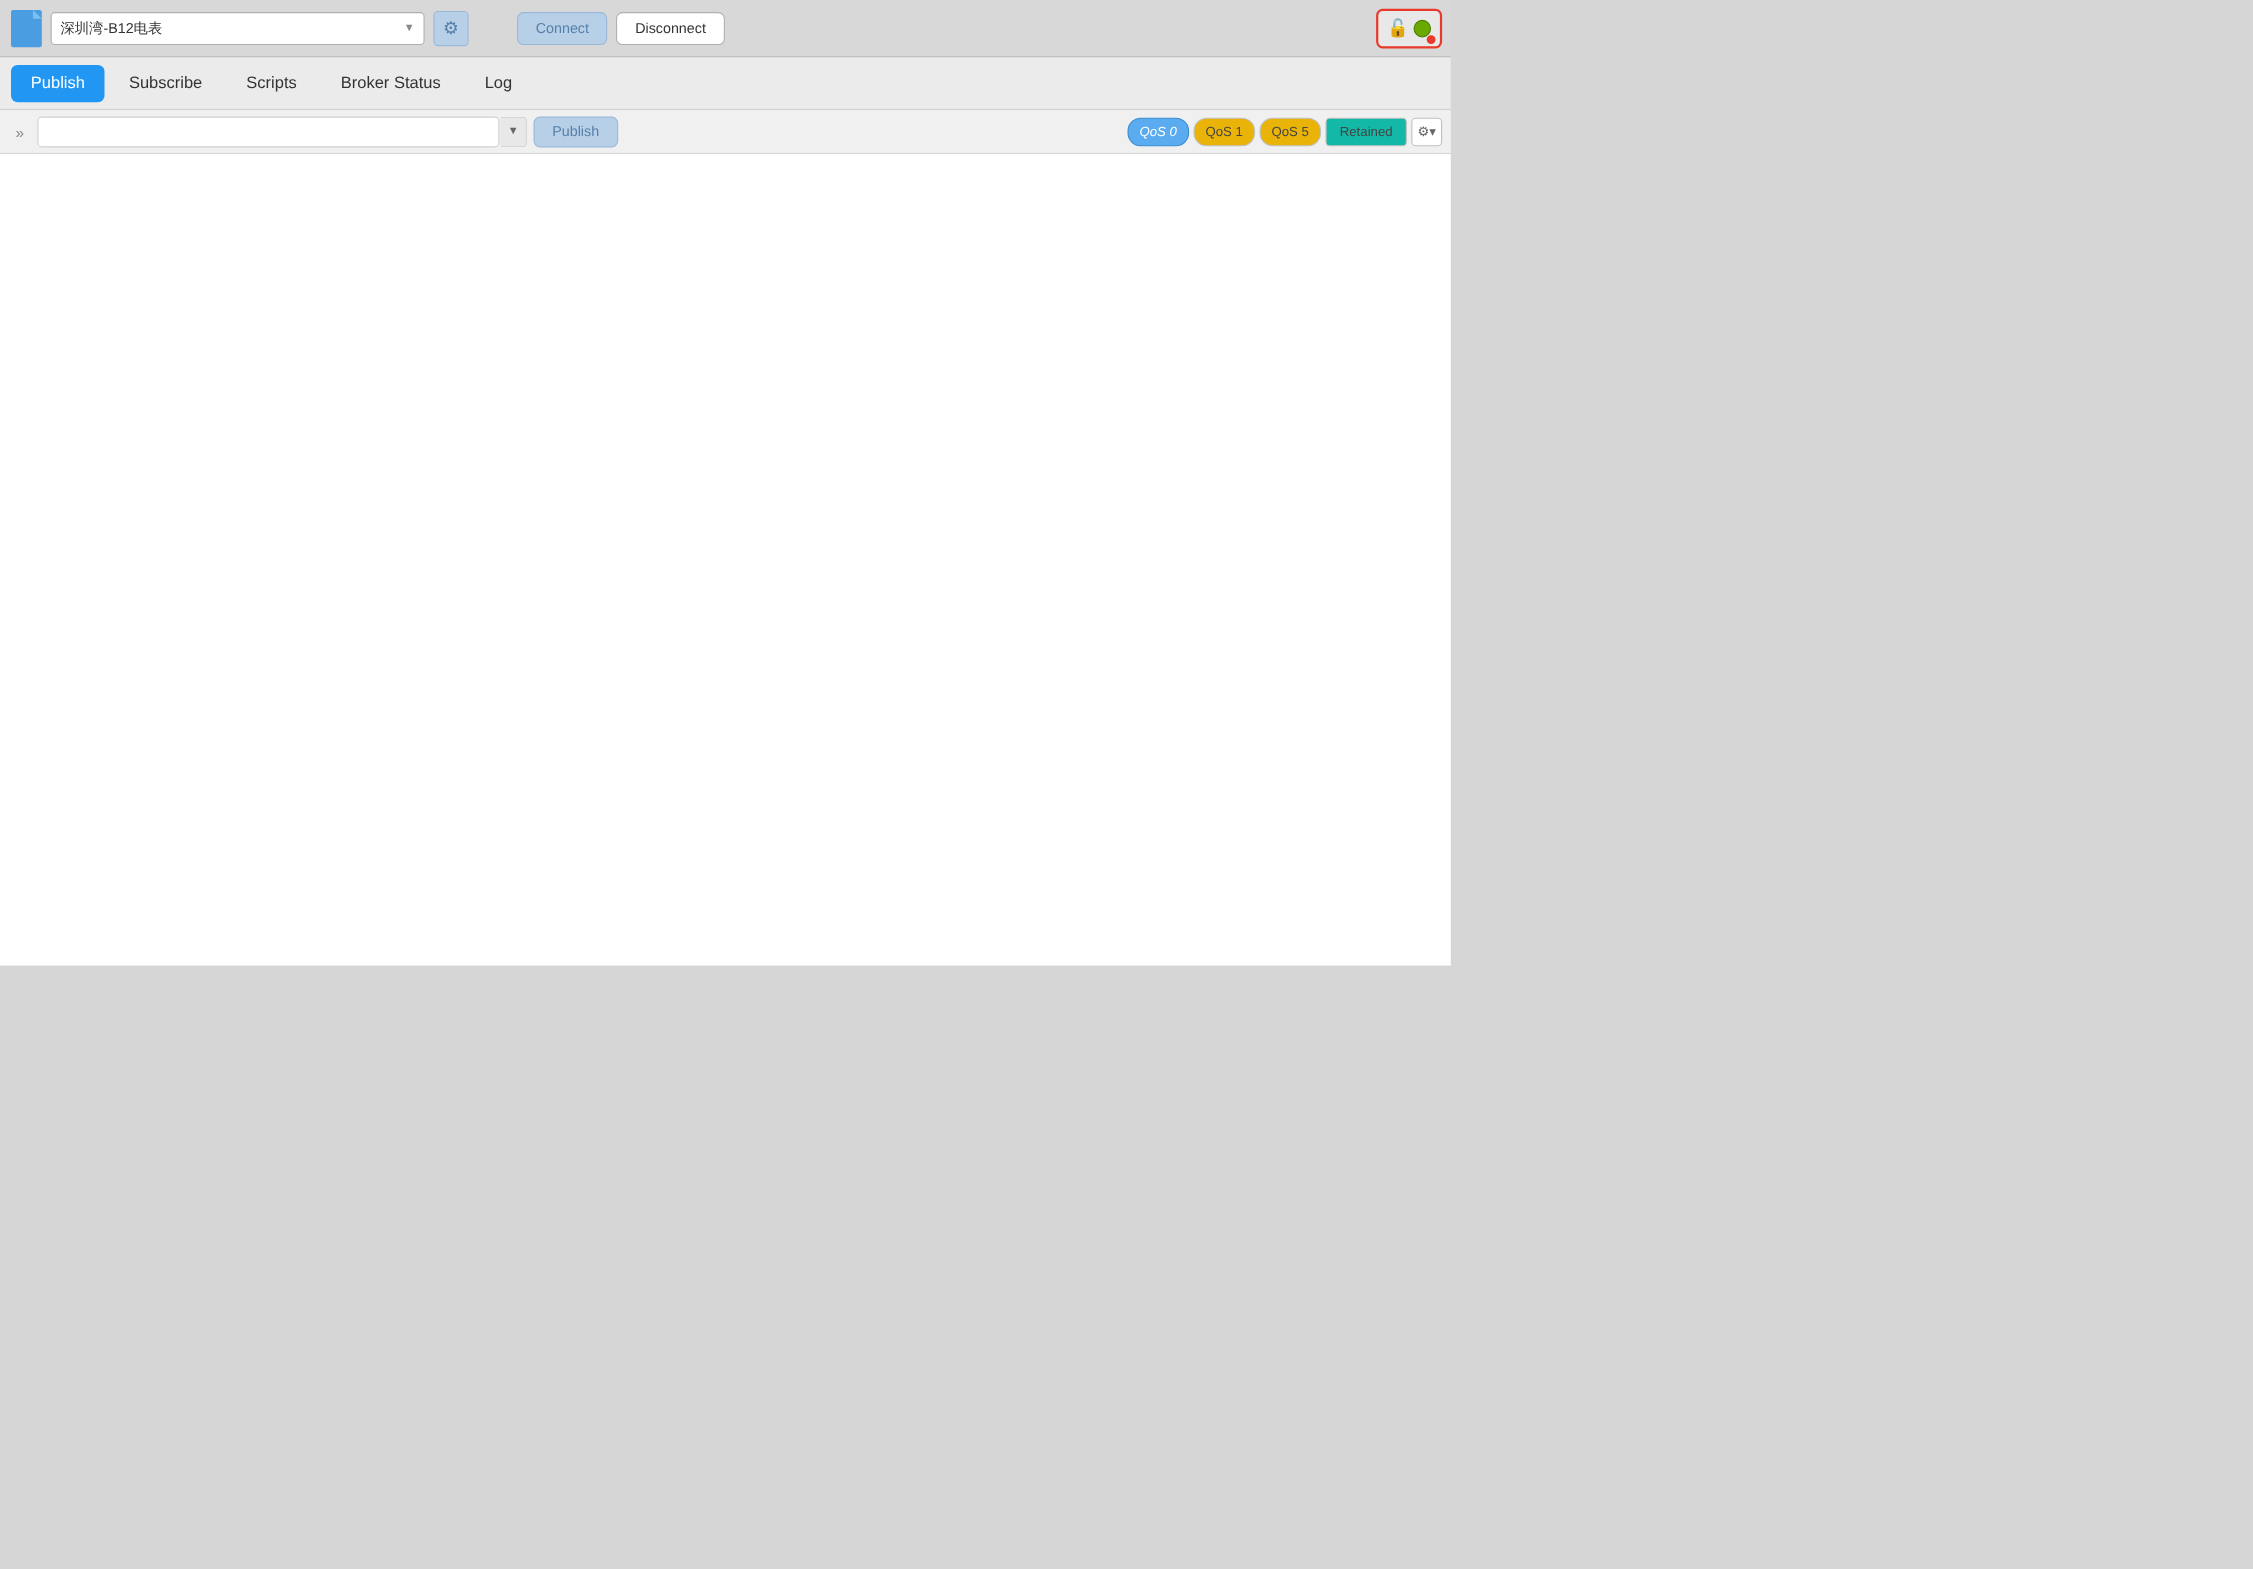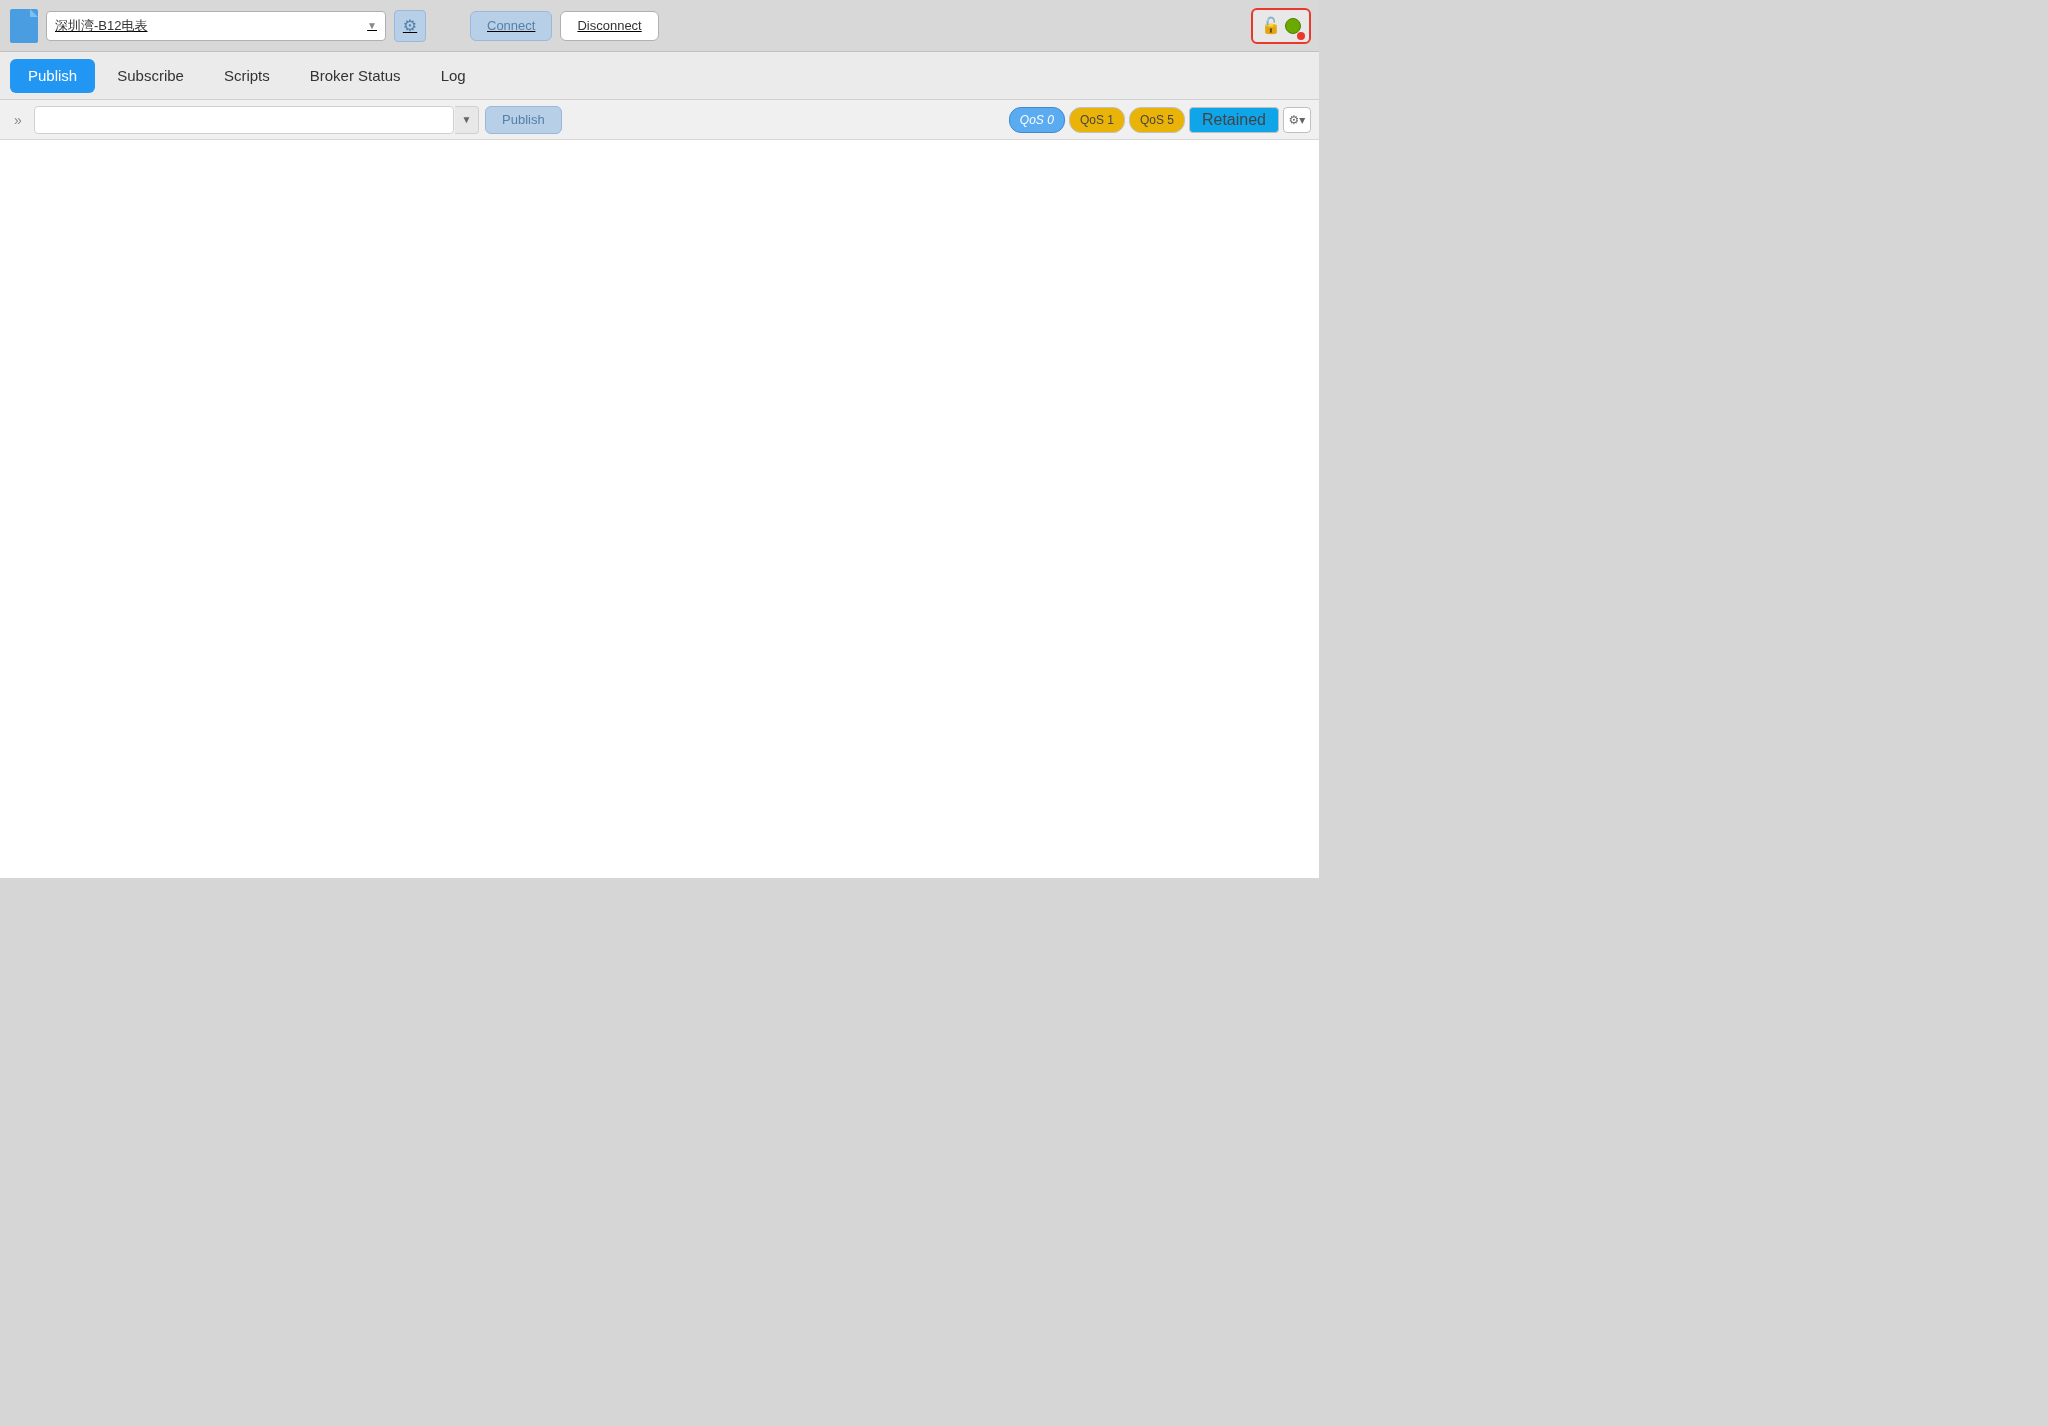--- a/index.html
+++ b/index.html
@@ -65,21 +65,20 @@
     
     .connection-bar {
       display: flex;
       align-items: center;
       background: #d8d8d8;
       height: 52px;
       padding: 0 10px;
       gap: 8px;
       border-bottom: 1px solid #c0c0c0;
       position: relative;
-      text-decoration: underline;
     }
 
     .doc-icon {
       width: 28px;
       height: 34px;
       background: #4a9de0;
       border-radius: 2px;
       position: relative;
       flex-shrink: 0;
     }
@@ -314,22 +313,22 @@
       border-color: #3a8bd0;
       color: white;
       font-style: italic;
     }
 
     .retained-btn {
       height: 26px;
       padding: 0 12px;
       border: 1px solid #c0c0c0;
       border-radius: 4px;
-      background: #0ea5e9;
-      font-size: 16px;
+      background: #14b8a6;
+      font-size: 12px;
       cursor: pointer;
       color: #444;
     }
 
     .settings-btn {
       width: 28px;
       height: 26px;
       border: 1px solid #c0c0c0;
       border-radius: 4px;
       background: white;

